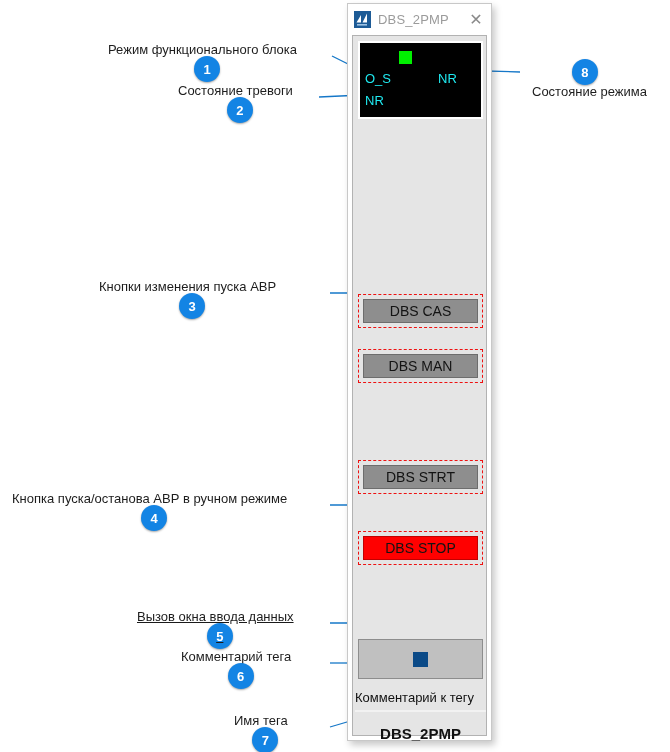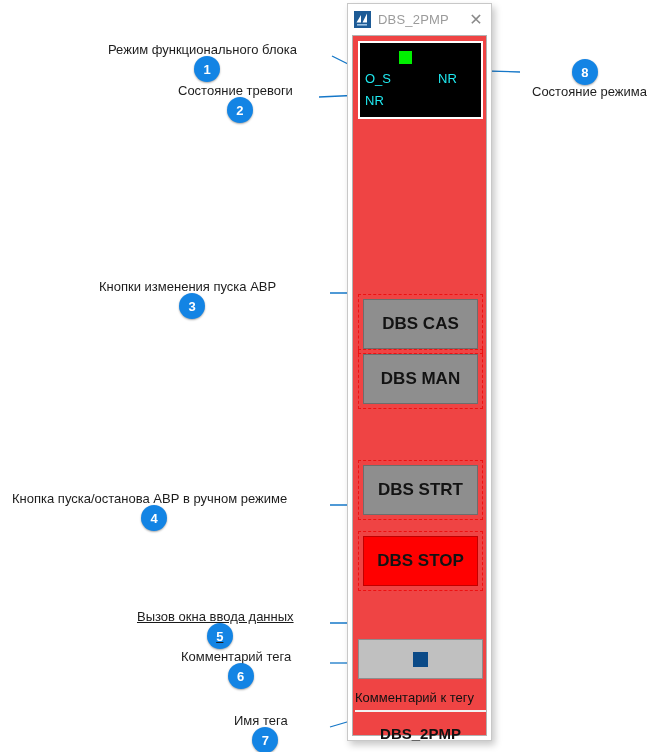--- a/index.html
+++ b/index.html
@@ -90,21 +90,21 @@
     font-weight: 300;
     cursor: pointer;
   }
 
   #body-area {
     position: absolute;
     left: 4px;
     top: 31px;
     right: 4px;
     bottom: 4px;
-    background: #ef4444;
+    background: #e5e5e5;
     border: 1px solid #b2b2b2;
     box-sizing: border-box;
   }
 
   
   #status-display {
     position: absolute;
     left: 5px;
     top: 5px;
     width: 125px;
@@ -135,32 +135,31 @@
   
   .btn-wrap {
     position: absolute;
     left: 5px;
     width: 125px;
     border: 1px dashed #ee1111;
     box-sizing: border-box;
     padding: 4px;
   }
   .fp-btn {
-    height: 50px;
+    height: 24px;
     width: 100%;
     box-sizing: border-box;
     background: #8e8e8e;
     border: 1px solid #6d6d6d;
     display: flex;
     align-items: center;
     justify-content: center;
-    font-size: 17px;
+    font-size: 14px;
     color: #131313;
     cursor: pointer;
-    font-weight: bold;
   }
   .fp-btn.stop {
     background: #ff0000;
     border: 1px solid #c10000;
   }
   #wrap-cas  { top: 258px; }
   #wrap-man  { top: 313px; }
   #wrap-strt { top: 424px; }
   #wrap-stop { top: 495px; text-align: right; }
 

